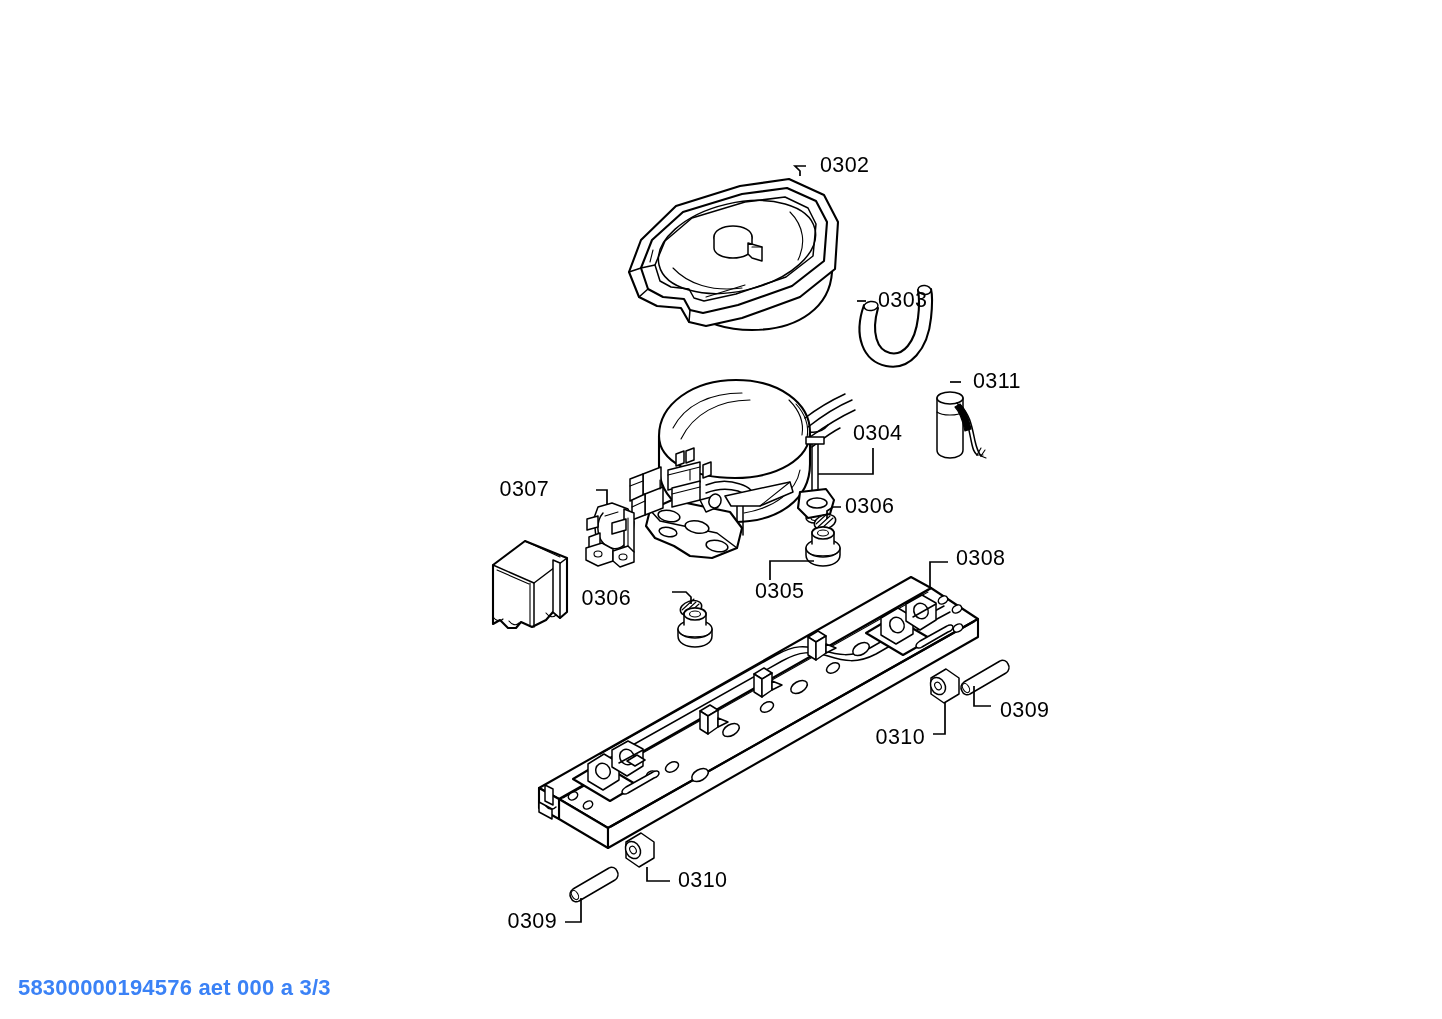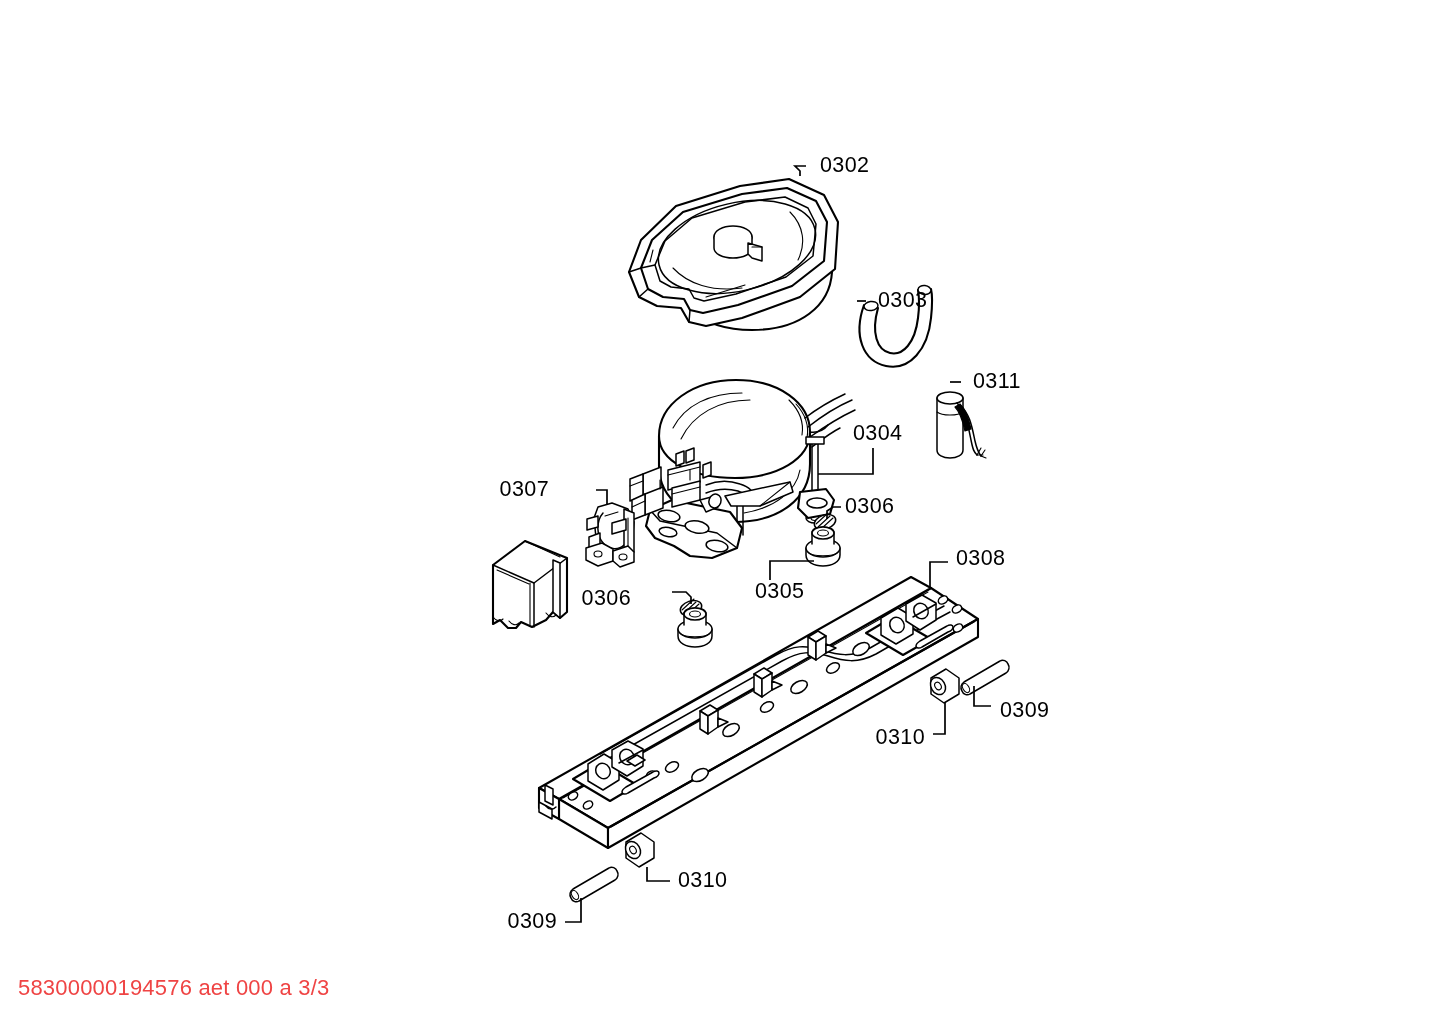--- a/index.html
+++ b/index.html
@@ -82,23 +82,23 @@
     letter-spacing: 0.4px;
     fill: #000000;
     dominant-baseline: middle;
   }
   .footer-text {
     position: absolute;
     left: 18px;
     top: 975px;
     font-family: "Liberation Sans", sans-serif;
     font-size: 22px;
-    font-weight: 400;
+    font-weight: 700;
     letter-spacing: 0.2px;
-    color: #ef4444;
+    color: #3b82f6;
     white-space: nowrap;
   }
 </style>
 </head>
 <body>
 
 <div id="diagram-root">
   <svg id="parts-svg" viewBox="0 0 1442 1019" xmlns="http://www.w3.org/2000/svg">
 
     <g>

